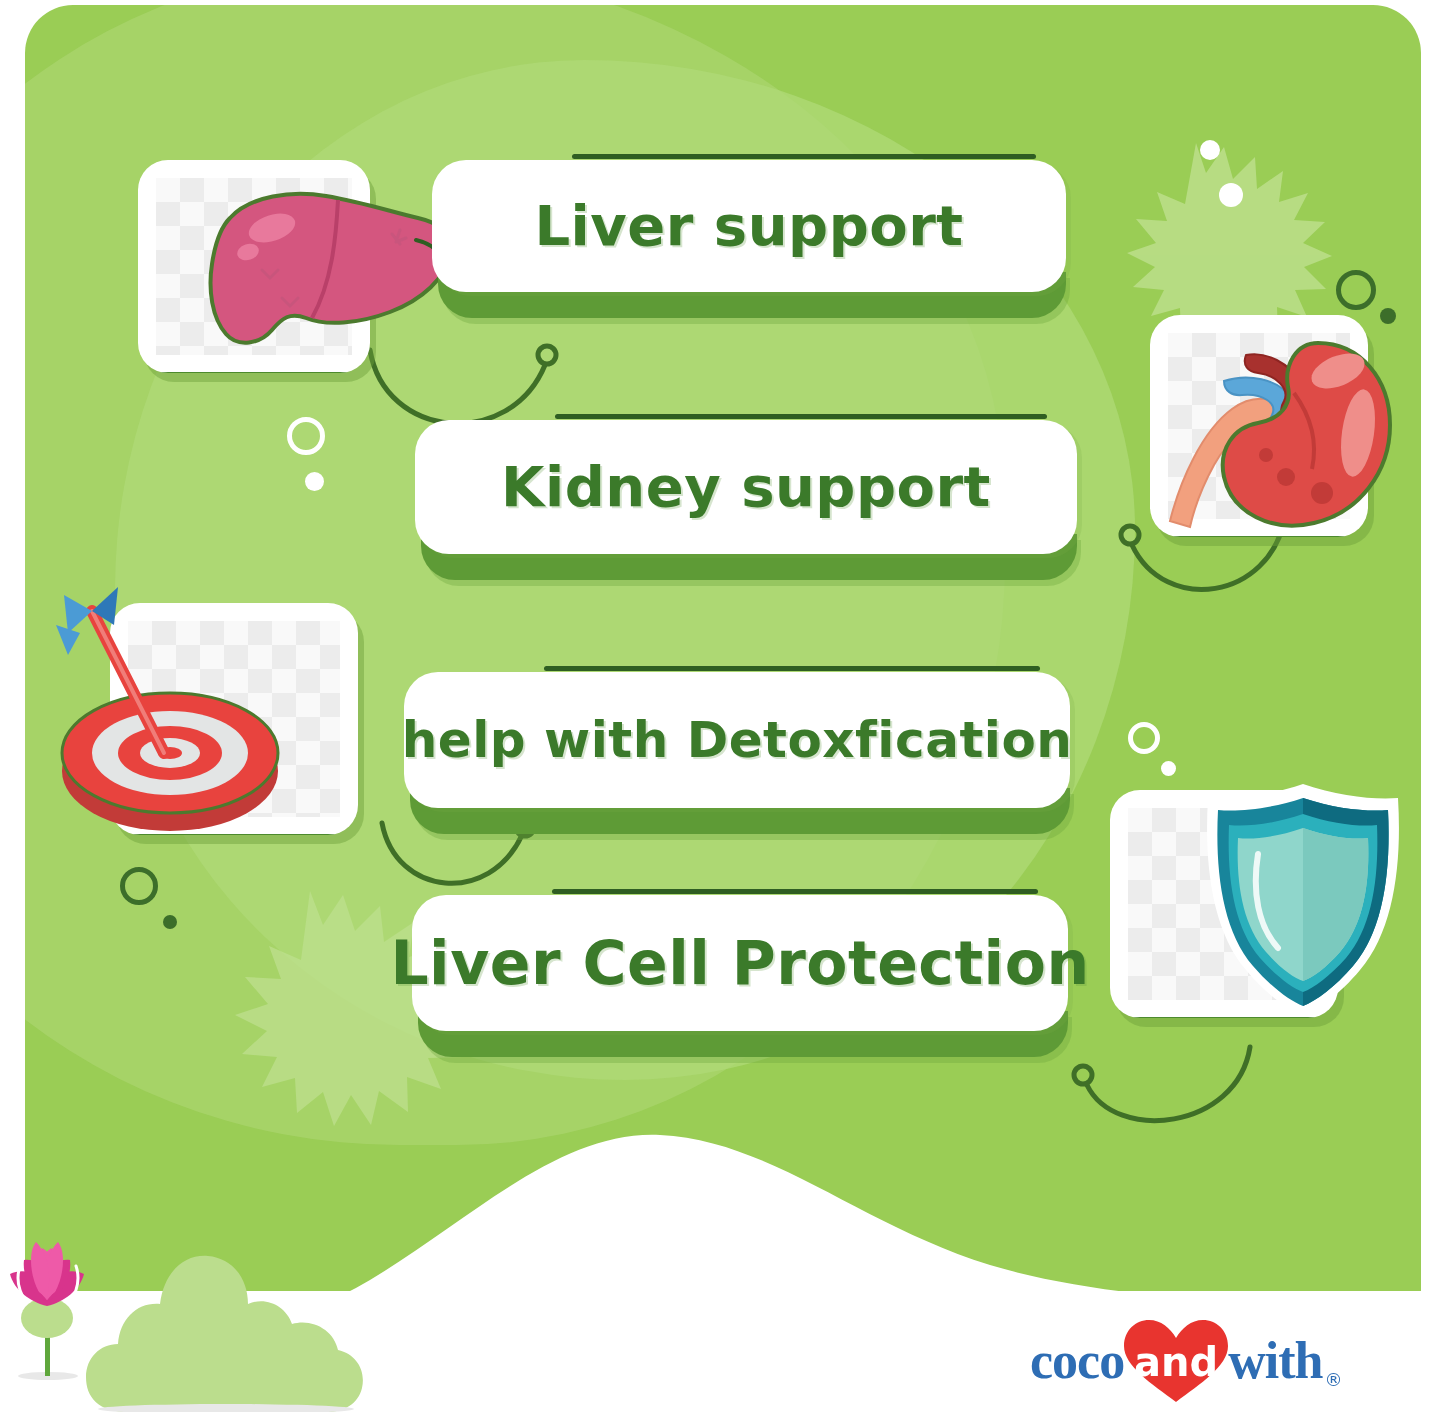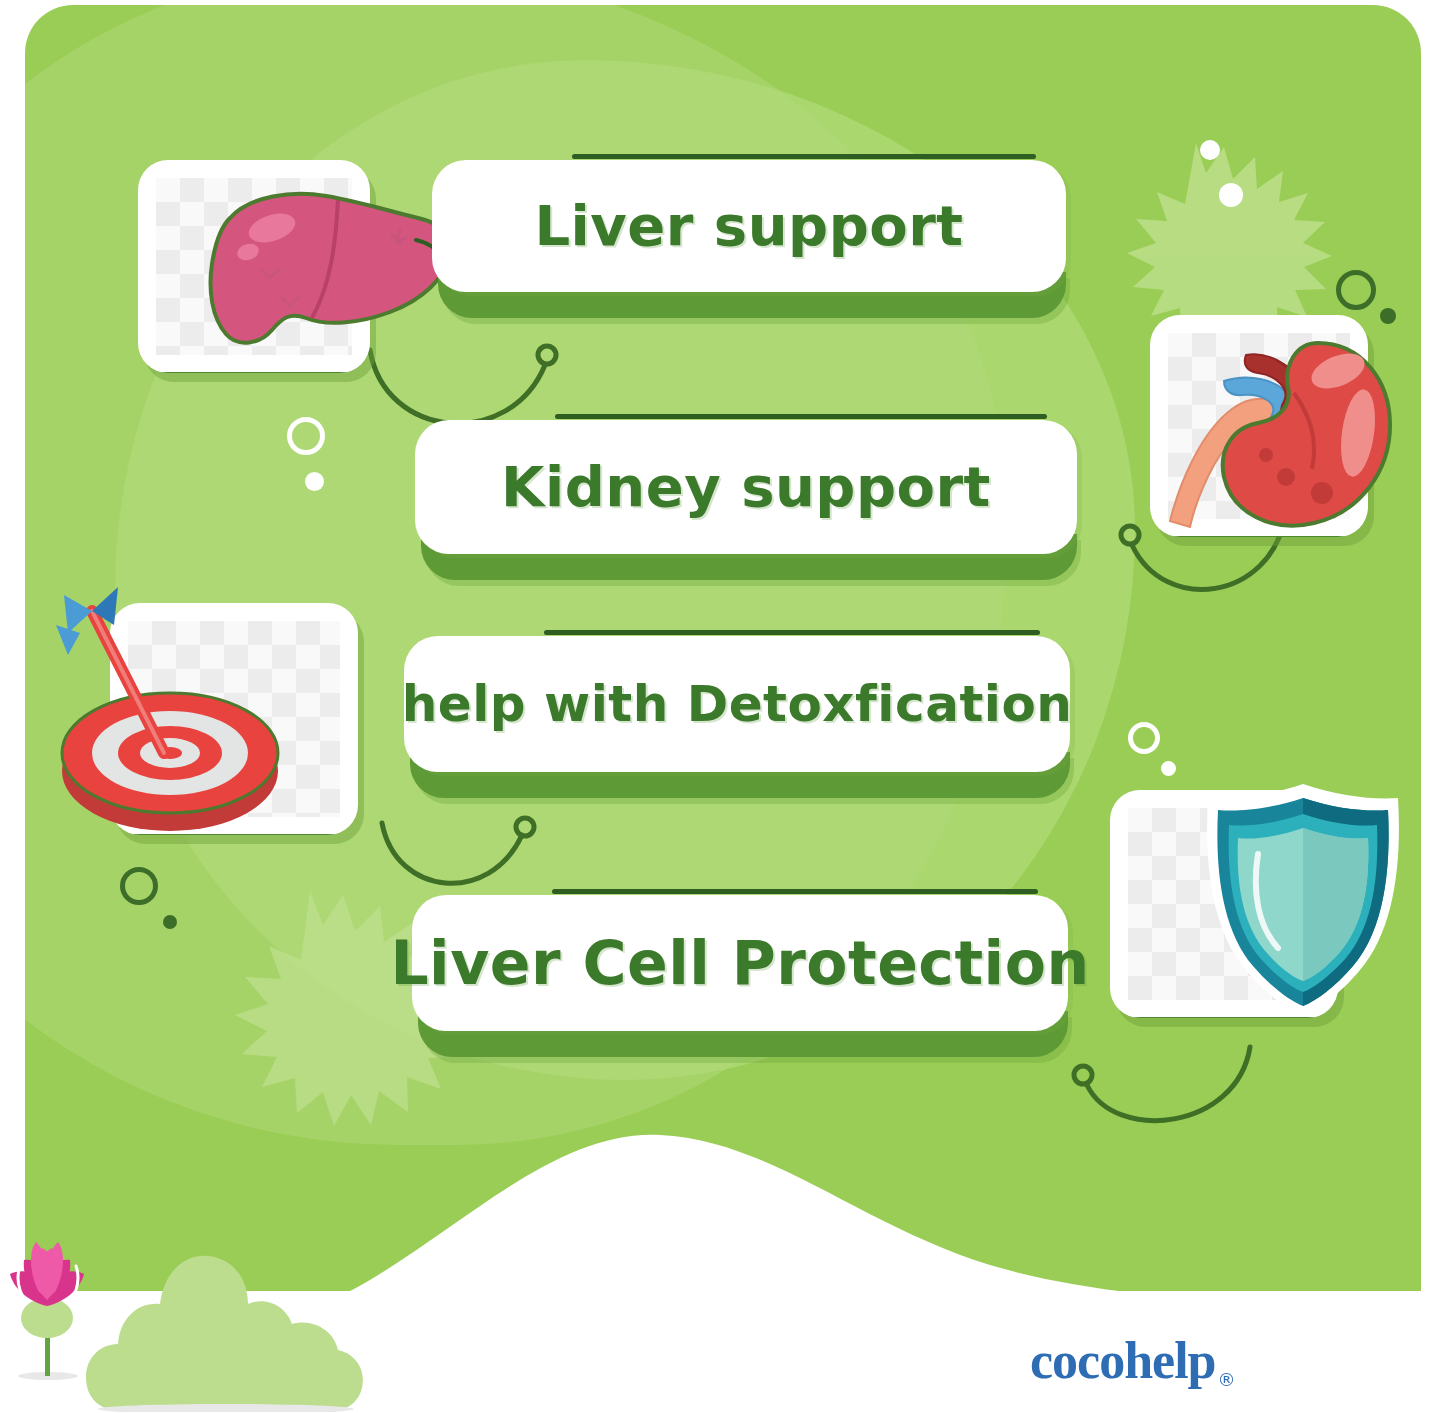--- a/index.html
+++ b/index.html
@@ -390,35 +390,41 @@
   </div>
 
   <div class="banner" style="left:415px; top:420px; width:662px; height:160px;padding-left:22px;">
     <div class="banner-topline"></div>
     <div class="banner-underline"></div>
     <div class="banner-card">
       <span class="banner-text" style="font-size:56px;">Kidney support</span>
     </div>
   </div>
 
-  <div class="banner" style="left:404px; top:636px; width:666px; height:162px;">
+  <div class="banner" style="left:404px; top:672px; width:666px; height:162px;">
     <div class="banner-topline"></div>
     <div class="banner-underline"></div>
     <div class="banner-card">
       <span class="banner-text" style="font-size:50px;">help with Detoxfication</span>
     </div>
   </div>
 
   <div class="banner" style="left:412px; top:895px; width:656px; height:162px;">
     <div class="banner-topline"></div>
     <div class="banner-underline"></div>
     <div class="banner-card">
       <span class="banner-text" style="font-size:60px;">Liver Cell Protection</span>
     </div>
   </div>
 
   <div class="logo">
     <span class="logo-word">coco</span>
-    <span class="logo-word">help</span>
+    <span class="heart-box">
+      <svg style="position:absolute; left:0; top:0; width:116px; height:86px;" viewBox="0 0 116 86">
+        <path fill="#E8342F" d="M58 84 C 34 66, 6 48, 6 28 C 6 12, 18 2, 31 2 C 43 2, 52 10, 58 20 C 64 10, 73 2, 85 2 C 98 2, 110 12, 110 28 C 110 48, 82 66, 58 84 Z"></path>
+      </svg>
+      <span class="heart-label">and</span>
+    </span>
+    <span class="logo-word">with</span>
     <span class="reg">®</span>
   </div>
 
 </div>
 
 </body></html>

